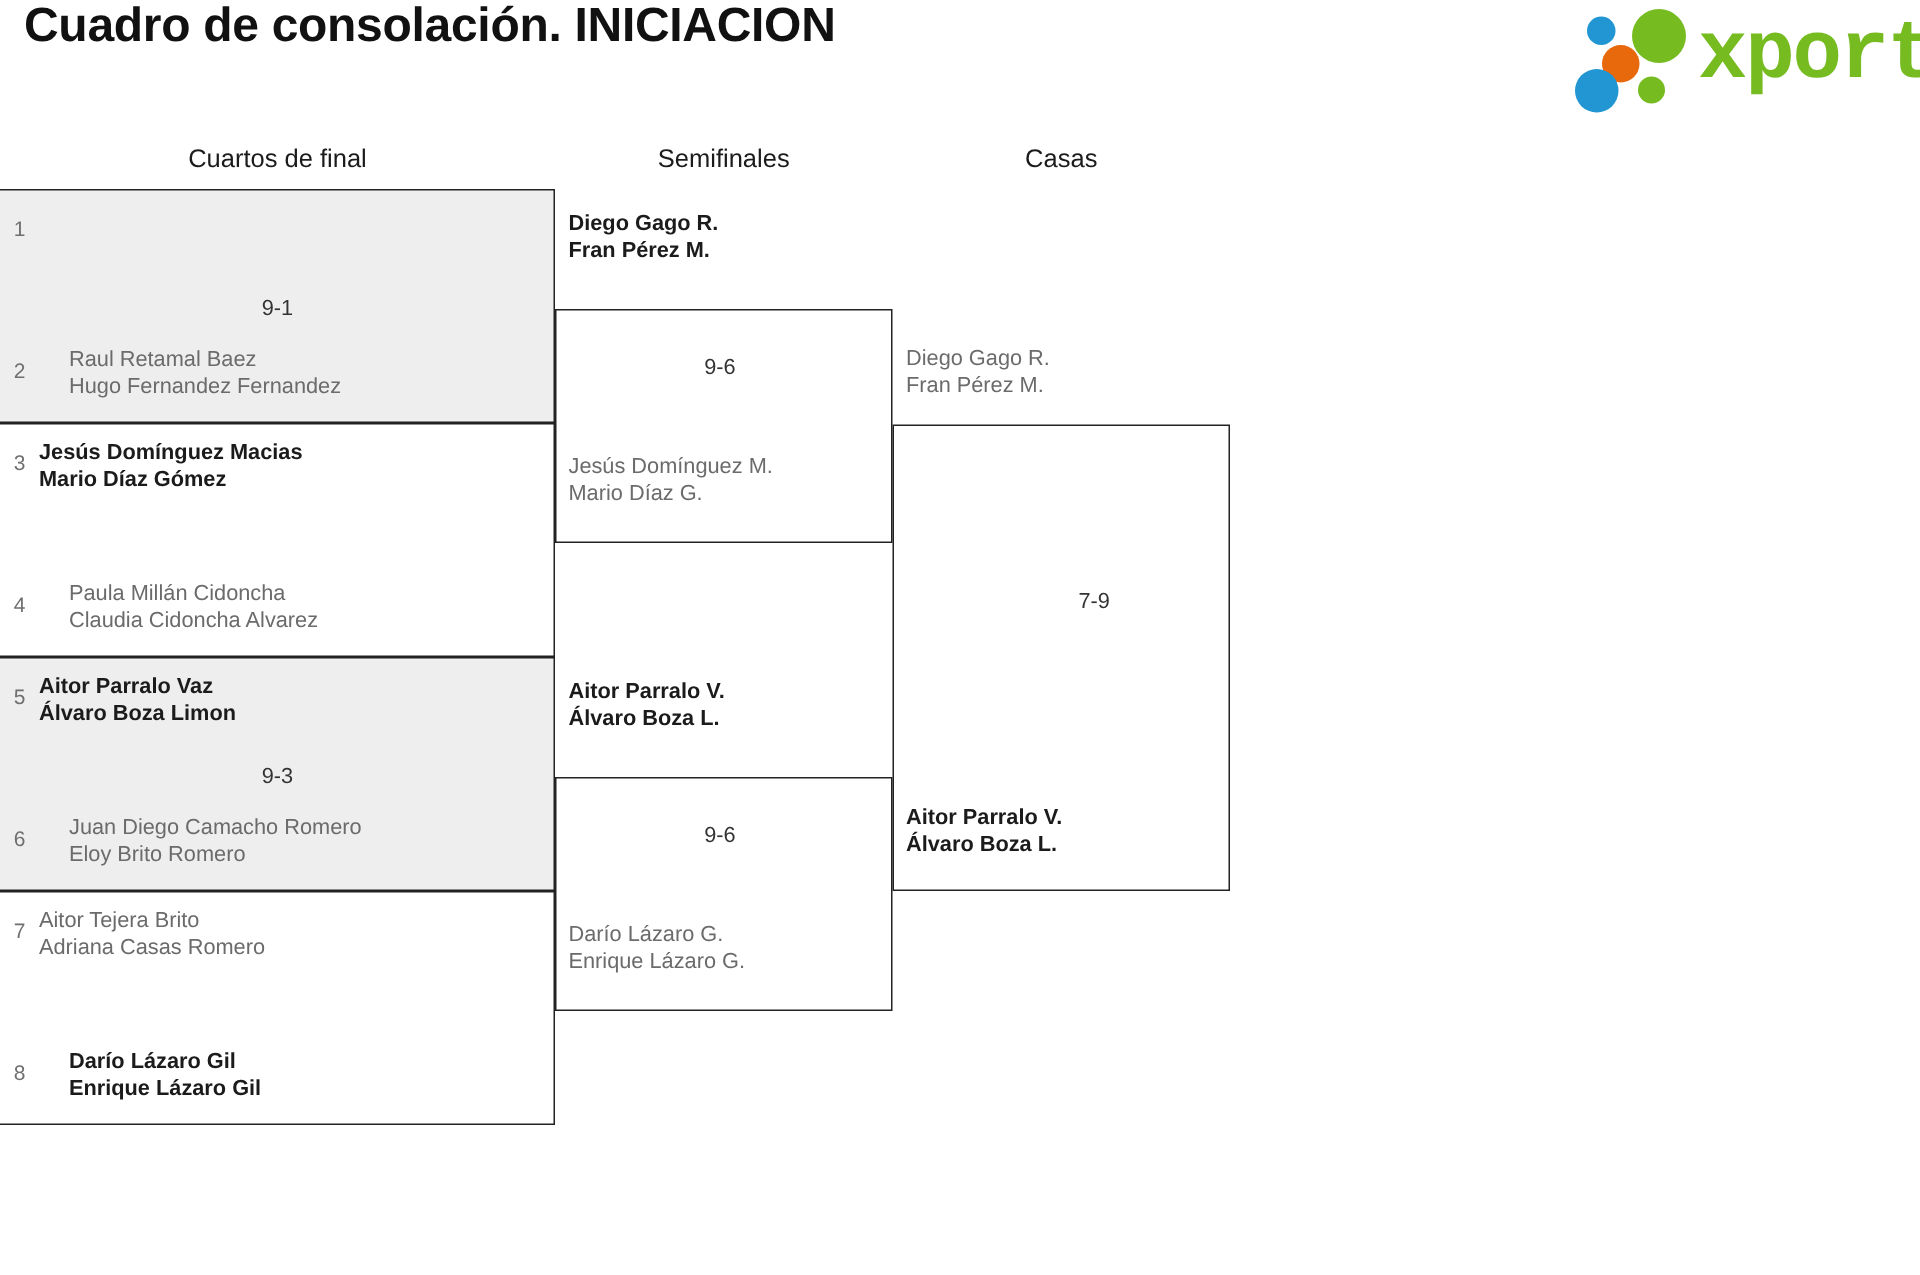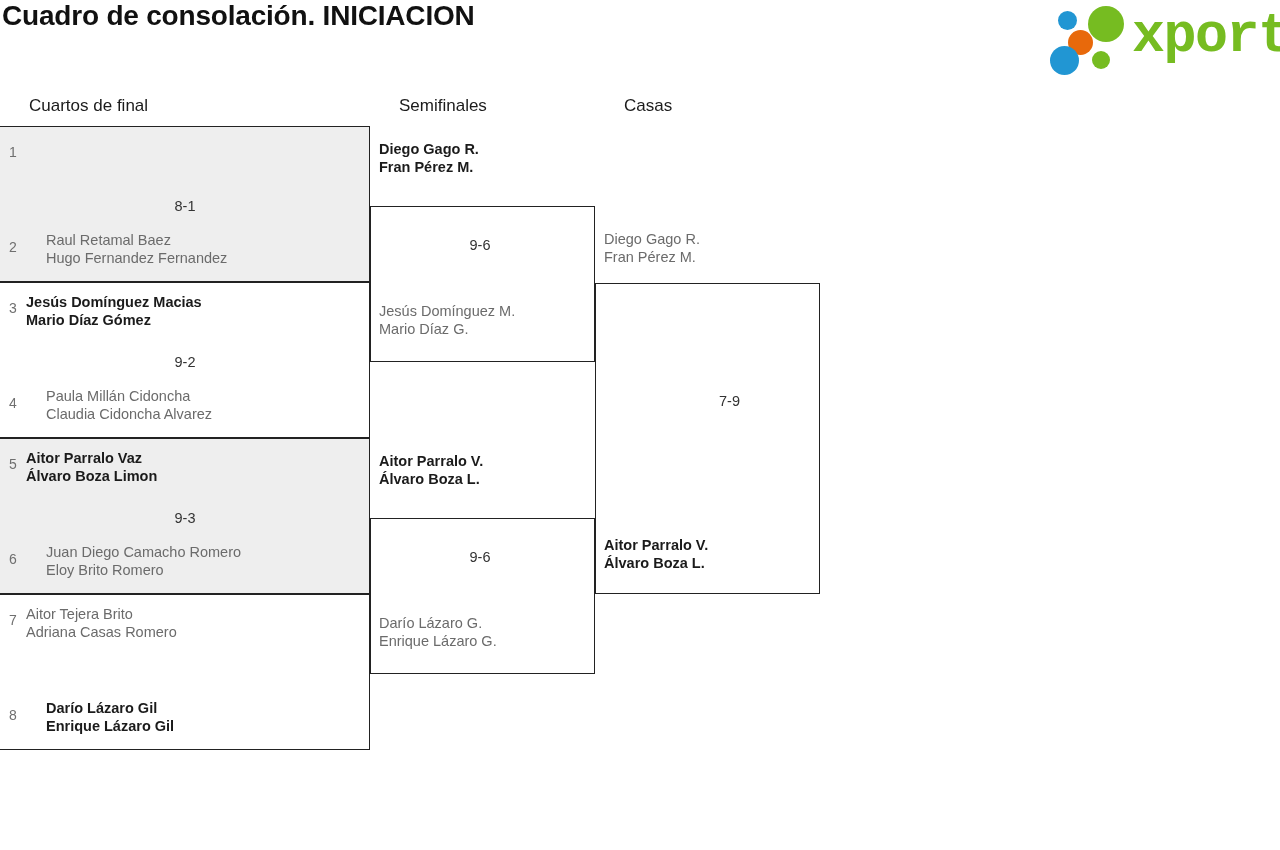--- a/index.html
+++ b/index.html
@@ -26,25 +26,25 @@
   .title-line1 {
     font-size: 25px;
     font-weight: bold;
     letter-spacing: -0.2px;
     line-height: 33px;
     margin-left: 2px;
     color: #111111;
     white-space: nowrap;
   }
   .title-line2 {
-    font-size: 28px;
+    font-size: 32px;
     font-weight: bold;
     letter-spacing: -0.2px;
     line-height: 32px;
-    margin-left: 2px;
+    margin-left: 16px;
     color: #111111;
     white-space: nowrap;
   }
 
   
   #brand-logo {
     position: absolute;
     right: 6px;
     top: 4px;
     width: 226px;
@@ -67,23 +67,22 @@
   .dot-orange   { left: 20px; top: 26px; width: 25px; height: 25px; background: #e8690b; }
   .dot-blue-lg  { left: 2px;  top: 42px; width: 29px; height: 29px; background: #2196d3; }
   .dot-green-sm { left: 44px; top: 47px; width: 18px; height: 18px; background: #76bc21; }
 
   
   .round-header {
     position: absolute;
     top: 96px;
     font-size: 17px;
     color: #1b1b1b;
-    text-align: left;
-    white-space: nowrap;
-    margin-left: 29px;
+    text-align: center;
+    white-space: nowrap;
   }
   #round-header-qf { left: 0px;   width: 370px; }
   #round-header-sf { left: 370px; width: 225px; }
   #round-header-f  { left: 595px; width: 225px; }
 
   
   .match {
     position: absolute;
     box-sizing: border-box;
   }
@@ -209,35 +208,34 @@
   <span class="dot dot-green-sm"></span>
   <span class="wordmark">xporty</span>
 </div>
 
 <div class="round-header" id="round-header-qf">Cuartos de final</div>
 <div class="round-header" id="round-header-sf">Semifinales</div>
 <div class="round-header" id="round-header-f">Casas</div>
 
 <div class="match match-qf shaded" style="top:126px;">
   <span class="seed seed-top">1</span>
-  <span class="score qf-score">8-1</span>
+  <span class="score qf-score">9-1</span>
   <span class="seed seed-bottom">2</span>
   <span class="team loser qf-team-bottom">
     <span class="ln">Raul Retamal Baez</span>
     <span class="ln">Hugo Fernandez Fernandez</span>
   </span>
 </div>
 
 <div class="match match-qf" style="top:282px;">
   <span class="seed seed-top">3</span>
   <span class="team winner qf-team-top">
     <span class="ln">Jesús Domínguez Macias</span>
     <span class="ln">Mario Díaz Gómez</span>
   </span>
-  <span class="score qf-score">9-2</span>
   <span class="seed seed-bottom">4</span>
   <span class="team loser qf-team-bottom">
     <span class="ln">Paula Millán Cidoncha</span>
     <span class="ln">Claudia Cidoncha Alvarez</span>
   </span>
 </div>
 
 <div class="match match-qf shaded" style="top:438px;">
   <span class="seed seed-top">5</span>
   <span class="team winner qf-team-top">

